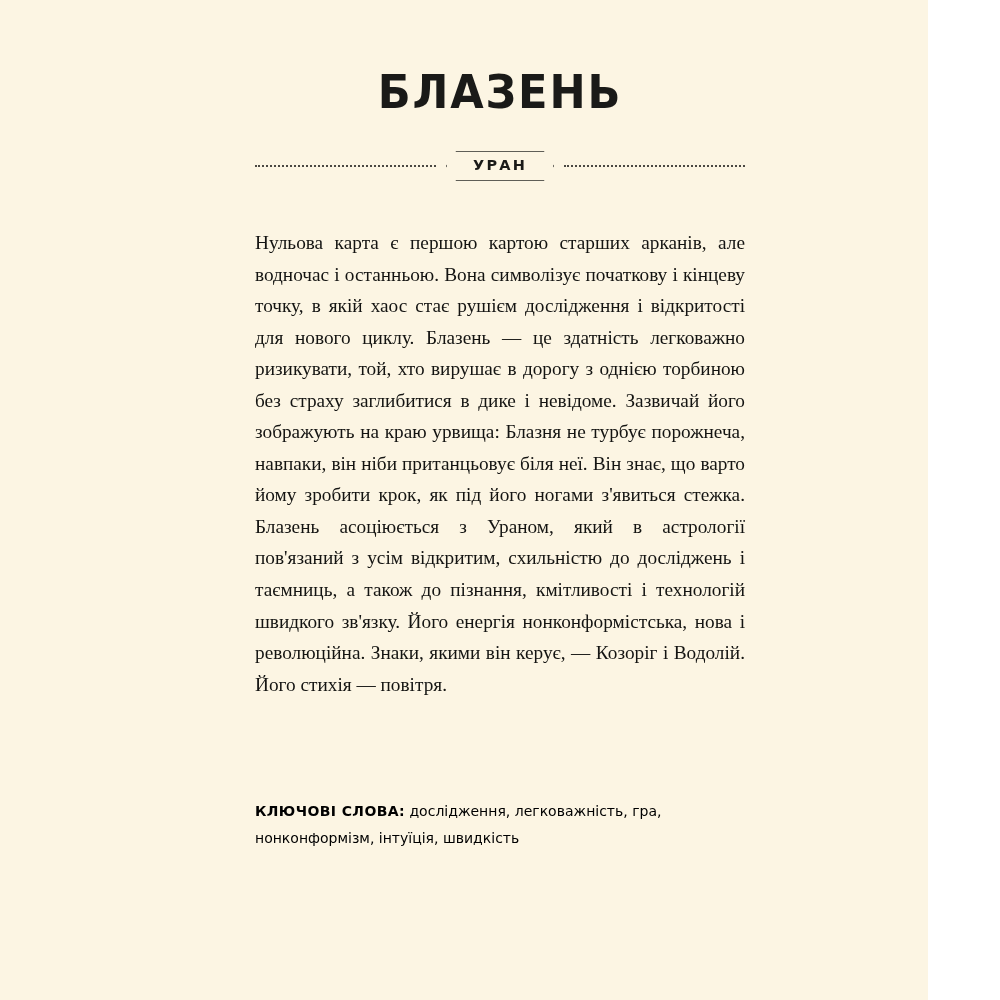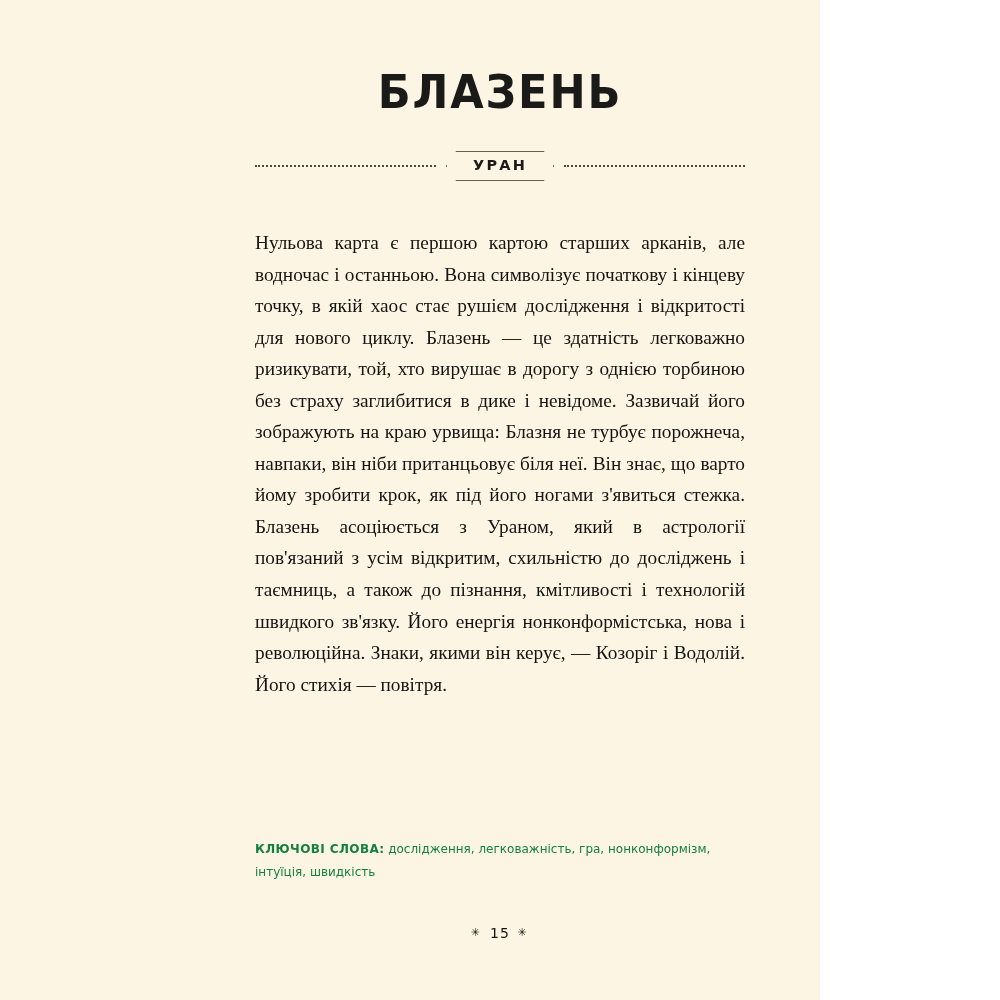--- a/index.html
+++ b/index.html
@@ -7,21 +7,21 @@
     padding: 0;
     background: #ffffff;
   }
   body {
     width: 1000px;
     height: 1000px;
     font-family: "Liberation Serif", serif;
   }
   .page {
     position: relative;
-    width: 820px;
+    width: 928px;
     height: 1000px;
     background: #fcf5e3;
     box-sizing: border-box;
     padding: 0;
     overflow: hidden;
   }
   .content {
     position: absolute;
     left: 255px;
     top: 0;
@@ -73,26 +73,26 @@
     font-size: 19.3px;
     line-height: 1.635;
     color: #141412;
     text-align: justify;
     text-justify: inter-word;
     hyphens: manual;
   }
   .keywords {
     position: absolute;
     left: 0;
-    top: 838px;
+    top: 798px;
     width: 490px;
     font-family: "DejaVu Sans", sans-serif;
-    font-size: 12px;
+    font-size: 14px;
     line-height: 1.95;
-    color: #15803d;
+    color: #000000;
   }
   .keywords .kw-label {
     font-weight: bold;
     letter-spacing: 0.4px;
   }
   .folio {
     position: absolute;
     left: 0;
     top: 925px;
     width: 490px;
@@ -123,20 +123,15 @@
       <span class="badge">УРАН</span>
       <span class="dots"></span>
     </div>
 
     <p class="body-text">Нульова карта є першою картою старших арканів, але водночас і останньою. Вона символізує початкову і кінцеву точку, в якій хаос стає рушієм дослідження і відкритості для нового циклу. Блазень — це здатність легковажно ризикувати, той, хто вирушає в дорогу з однією торбиною без страху заглибитися в дике і невідоме. Зазвичай його зображують на краю урвища: Блазня не турбує порожнеча, навпаки, він ніби пританцьовує біля неї. Він знає, що варто йому зробити крок, як під його ногами з'явиться стежка. Блазень асоціюється з Ураном, який в астрології пов'язаний з усім відкритим, схильністю до досліджень і таємниць, а також до пізнання, кмітливості і технологій швидкого зв'язку. Його енергія нонконформістська, нова і революційна. Знаки, якими він керує, — Козоріг і Водолій. Його стихія — повітря.</p>
 
     <div class="keywords">
       <span class="kw-label">КЛЮЧОВІ СЛОВА:</span><span class="kw-value"> дослідження, легковажність, гра, нонконформізм, інтуїція, швидкість</span>
     </div>
 
-    <div class="folio">
-      <span class="star">✳</span>
-      <span class="num">15</span>
-      <span class="star">✳</span>
-    </div>
 
   </div>
 </div>
 
 </body></html>

